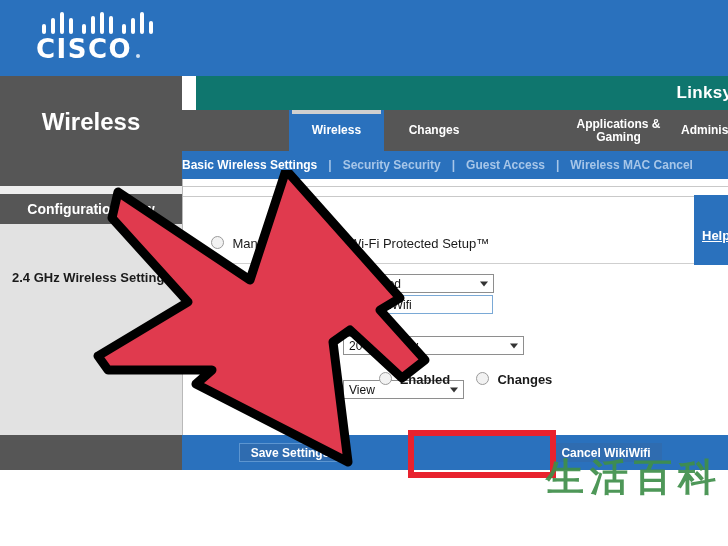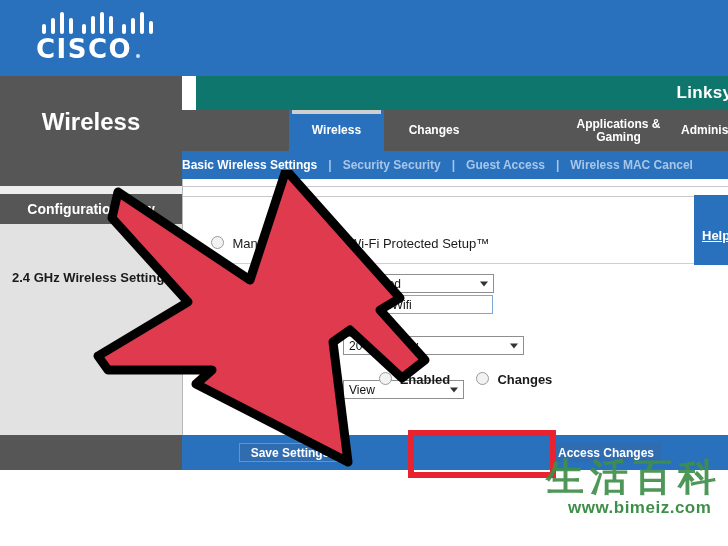--- a/index.html
+++ b/index.html
@@ -309,28 +309,27 @@
 
   <div class="helpbox"></div>
   <div class="helplink">Help</div>
 
   <div class="actionbar">
     <div class="cancel-shade"></div>
     <div class="btn btn-save">
       <span>Save Settings</span>
     </div>
     <div class="btn btn-cancel">
-      <span>Access Changes</span>
+      <span>Cancel WikiWifi</span>
     </div>
   </div>
 
   <div class="highlight"></div>
 
   <svg class="arrow" viewBox="0 0 380 310">
     <polygon points="28,22 160,110 196,0 310,128 290,140 335,190 312,208 260,160 243,172 258,292 106,214 122,200 18,200 8,186 98,132 22,48" fill="#e03a4e" stroke="#000000" stroke-width="9" stroke-linejoin="round"></polygon>
   </svg>
 
   <div class="wm">
     <div class="wm-cjk">生活百科</div>
-    <div class="wm-url">www.bimeiz.com</div>
   </div>
 
 </div>
 
 </body></html>

